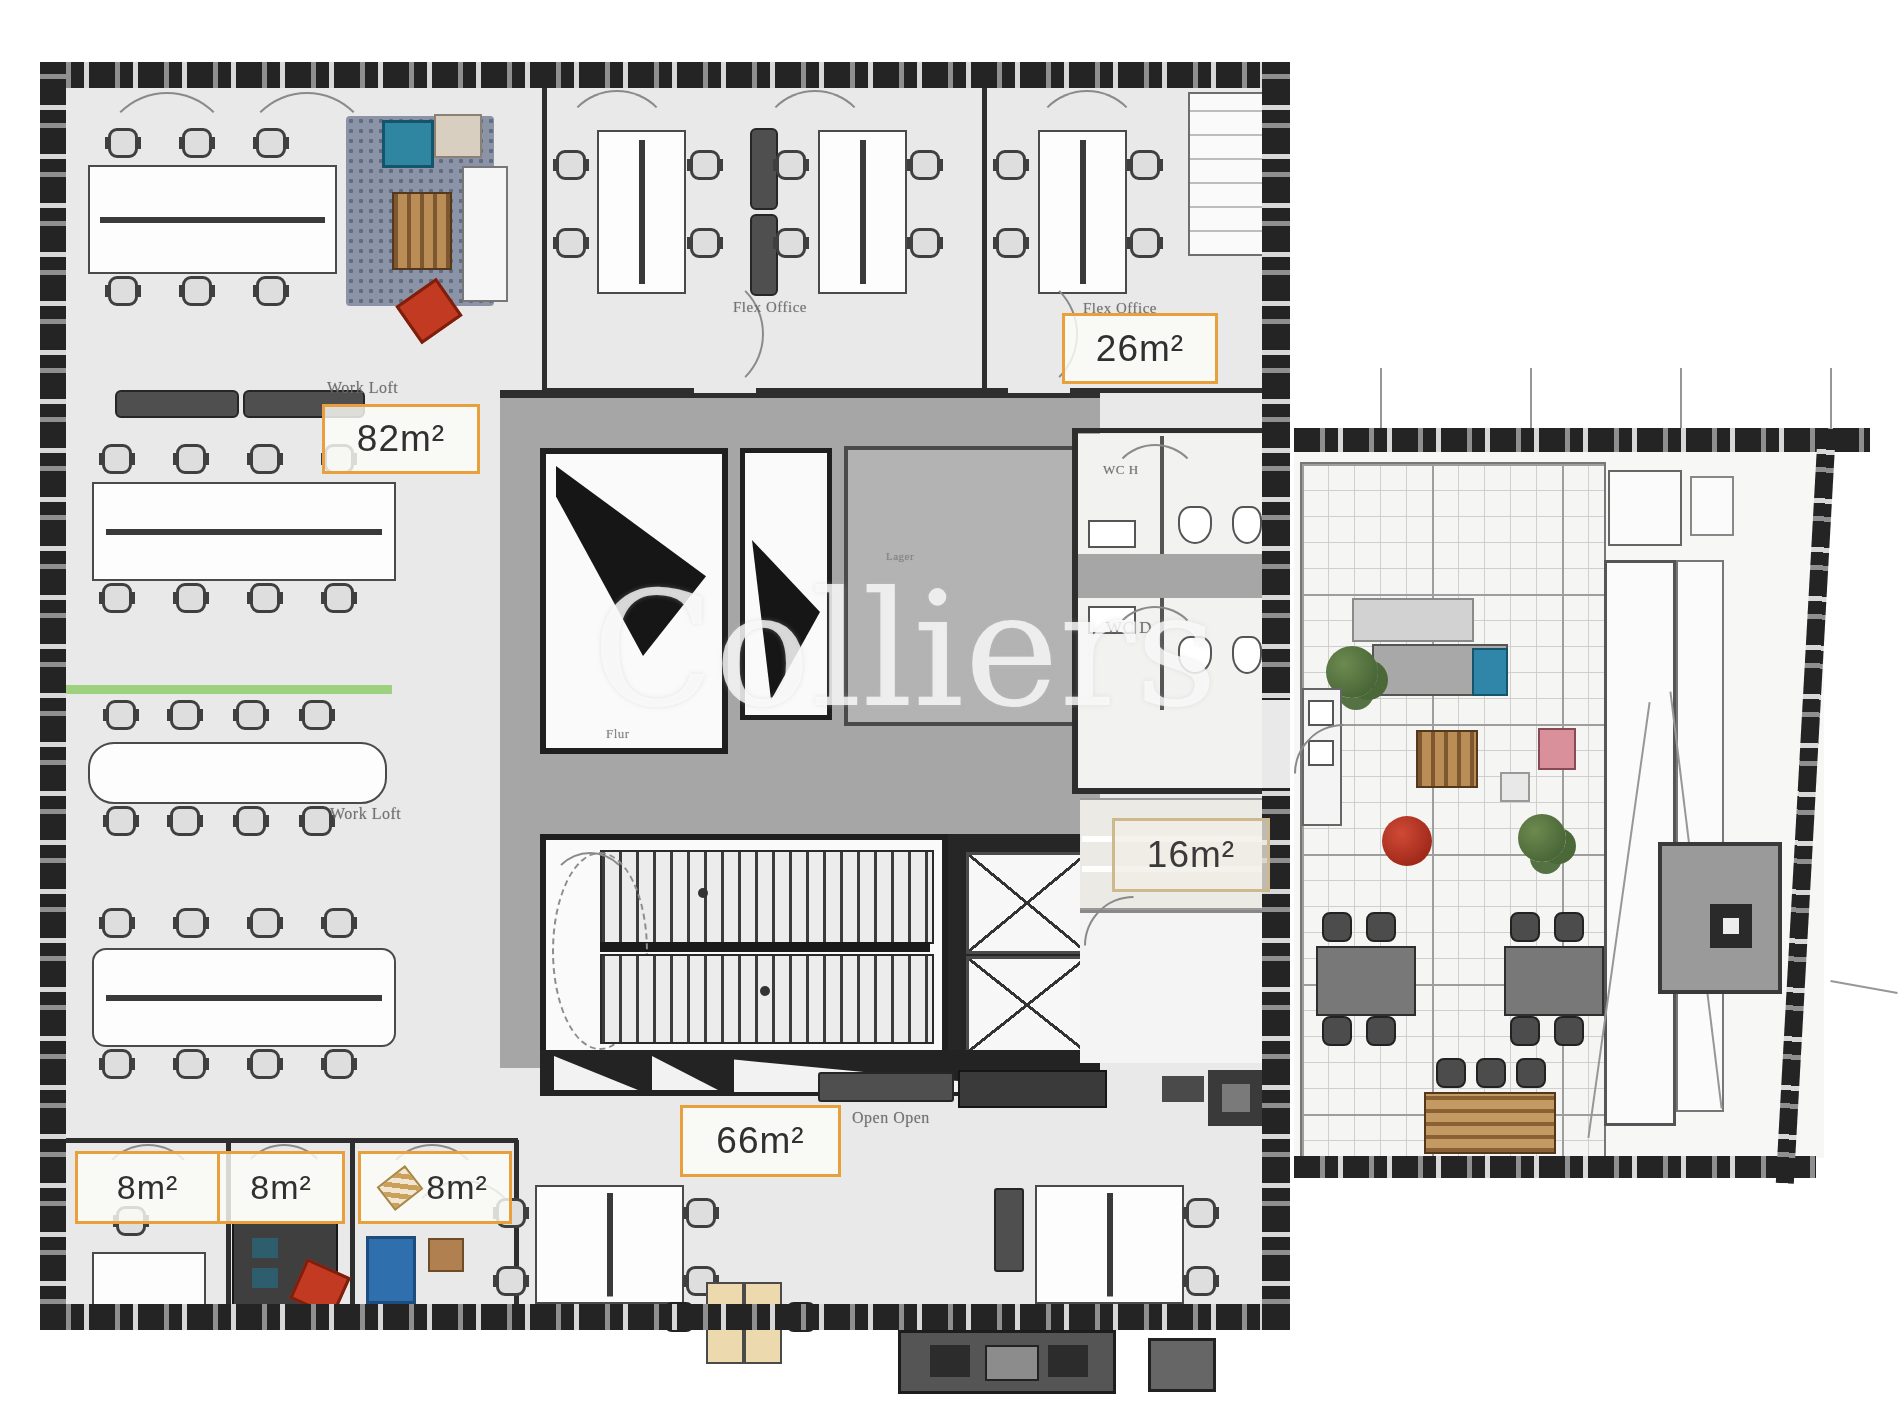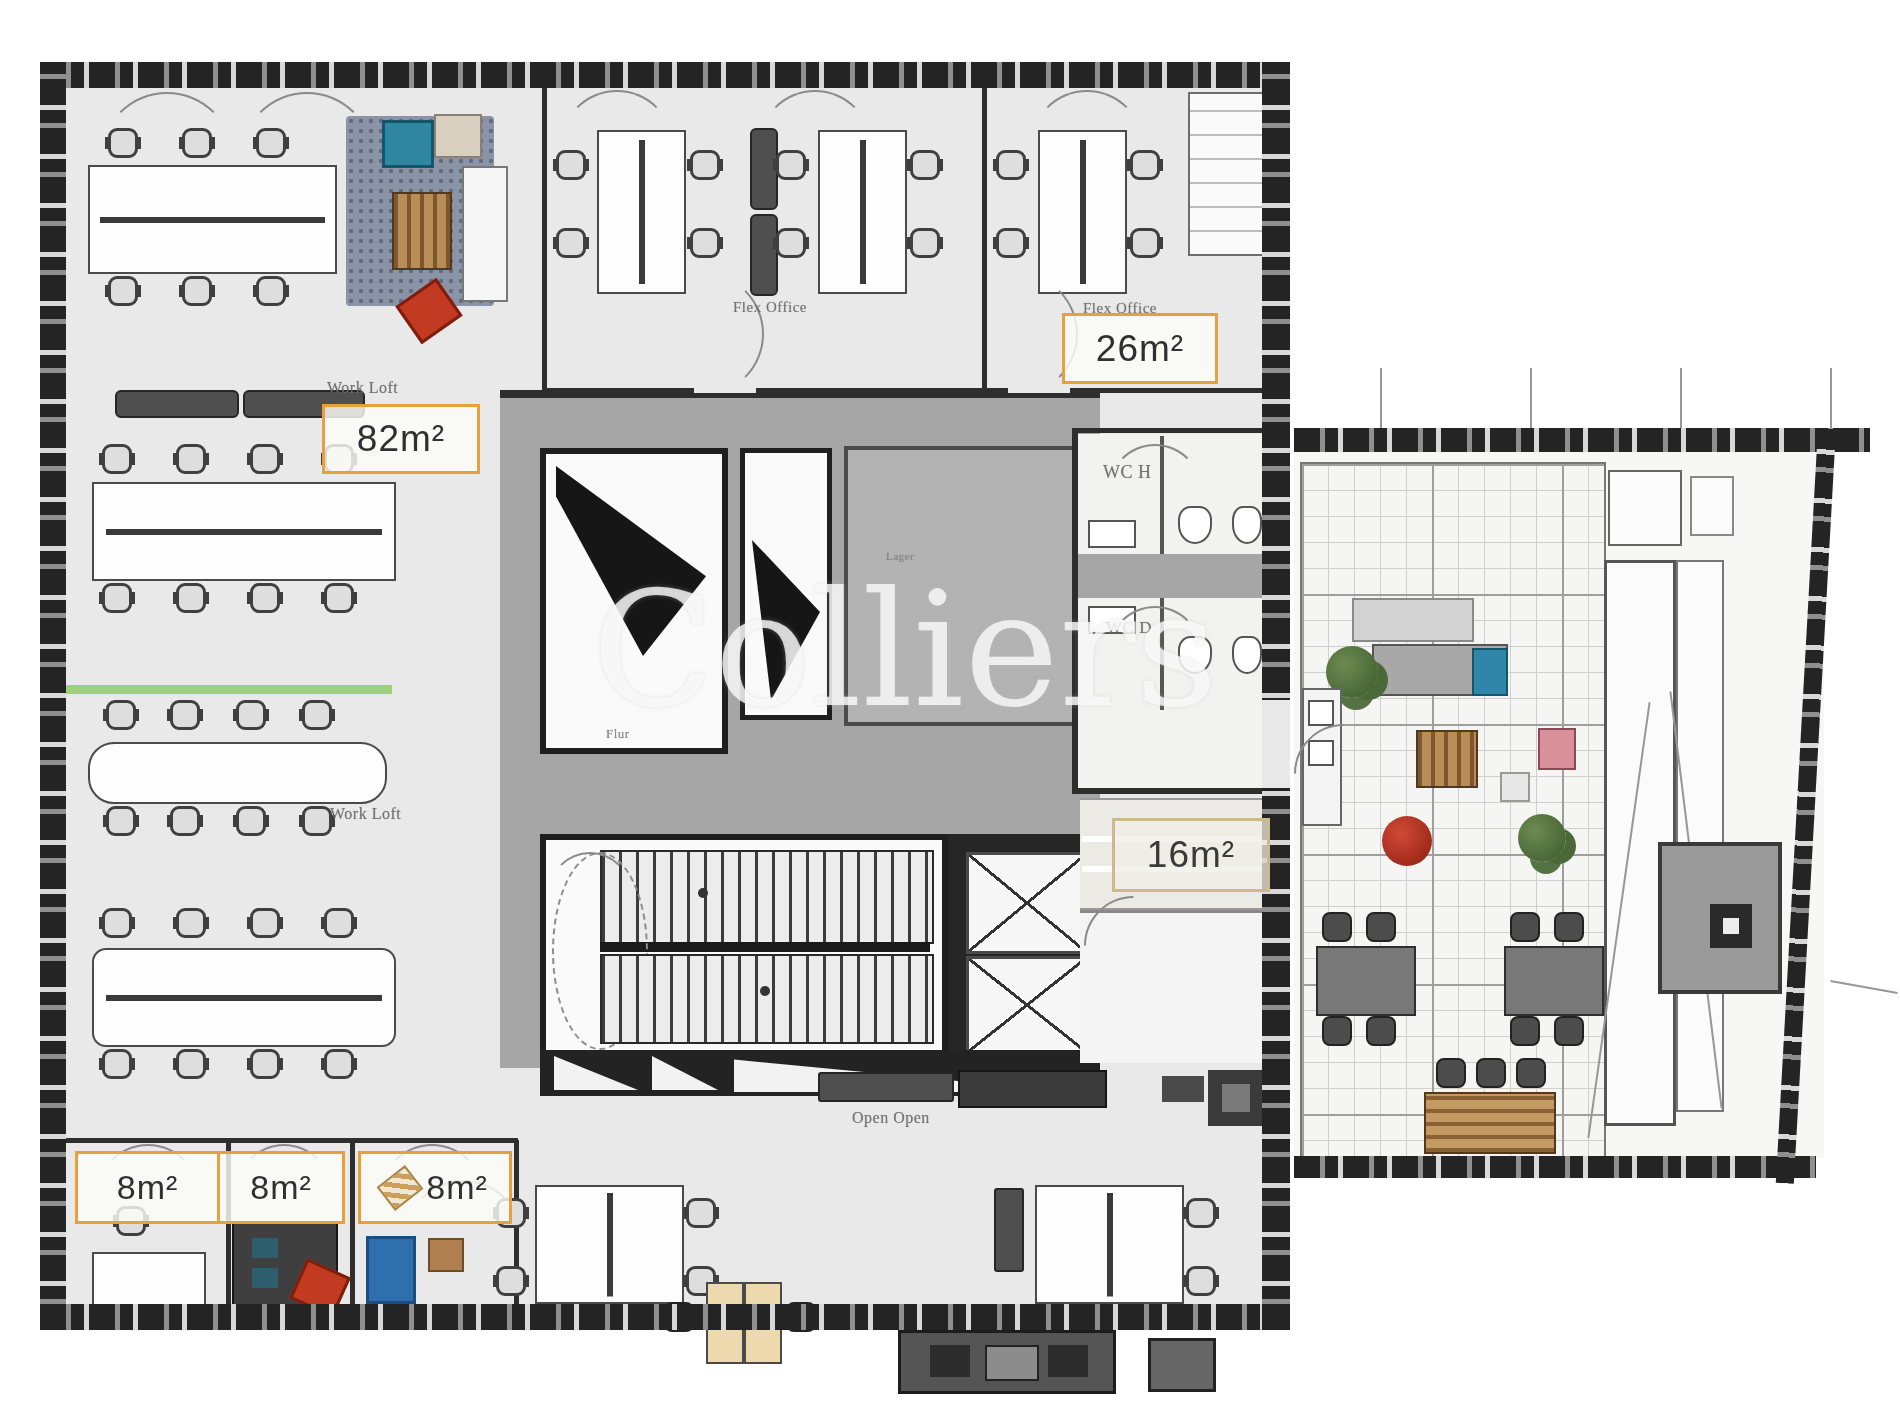--- a/index.html
+++ b/index.html
@@ -296,30 +296,31 @@
   <div class="fwall v" style="left:1262px;top:62px;width:28px;height:1268px"></div>
   <div class="floor" style="left:1262px;top:700px;width:28px;height:88px"></div>
 
   <div class="fwall" style="left:1294px;top:428px;width:576px;height:24px"></div>
   <div class="fwall" style="left:1294px;top:1156px;width:522px;height:22px"></div>
   <div class="fwall v" style="left:1818px;top:428px;width:18px;height:756px;transform:rotate(3.2deg);transform-origin:top left"></div>
 
   <div class="lbl" style="left:327px;top:379px">Work Loft</div>
   <div class="lbl" style="left:733px;top:299px;font-size:15px">Flex Office</div>
   <div class="lbl" style="left:1083px;top:300px;font-size:15px">Flex Office</div>
-  <div class="lbl" style="left:1103px;top:462px;font-size:18px">WC H</div>
+  <div class="lbl" style="left:1103px;top:462px;font-size:13px">WC H</div>
   <div class="lbl" style="left:1106px;top:618px;font-size:17px">WC D</div>
   <div class="lbl" style="left:886px;top:550px;font-size:11px;color:#828282">Lager</div>
   <div class="lbl" style="left:606px;top:726px;font-size:13px;color:#7f7f7f">Flur</div>
   <div class="lbl" style="left:330px;top:805px">Work Loft</div>
   <div class="lbl" style="left:852px;top:1109px">Open Open</div>
 
   <div class="areabox" style="left:322px;top:404px;width:152px;height:64px">82m²</div>
   <div class="areabox" style="left:1062px;top:313px;width:150px;height:65px">26m²</div>
   <div class="areabox faded" style="left:1112px;top:818px;width:152px;height:68px">16m²</div>
+  <div class="areabox" style="left:680px;top:1105px;width:155px;height:66px">66m²</div>
   <div class="areabox" style="left:75px;top:1151px;width:139px;height:67px;font-size:34px">8m²</div>
   <div class="areabox" style="left:217px;top:1151px;width:122px;height:67px;font-size:34px">8m²</div>
   <div class="areabox" style="left:358px;top:1151px;width:148px;height:67px;font-size:34px">
     <span style="display:inline-block;width:32px;height:26px;margin-right:8px;transform:rotate(-38deg);
       background:repeating-linear-gradient(45deg,#caa05a 0 5px,#f0e6d2 5px 10px);border:2px solid #a98743"></span>
     <span>8m²</span>
   </div>
 
   <div class="watermark" style="left:592px;top:556px">Colliers</div>
 

